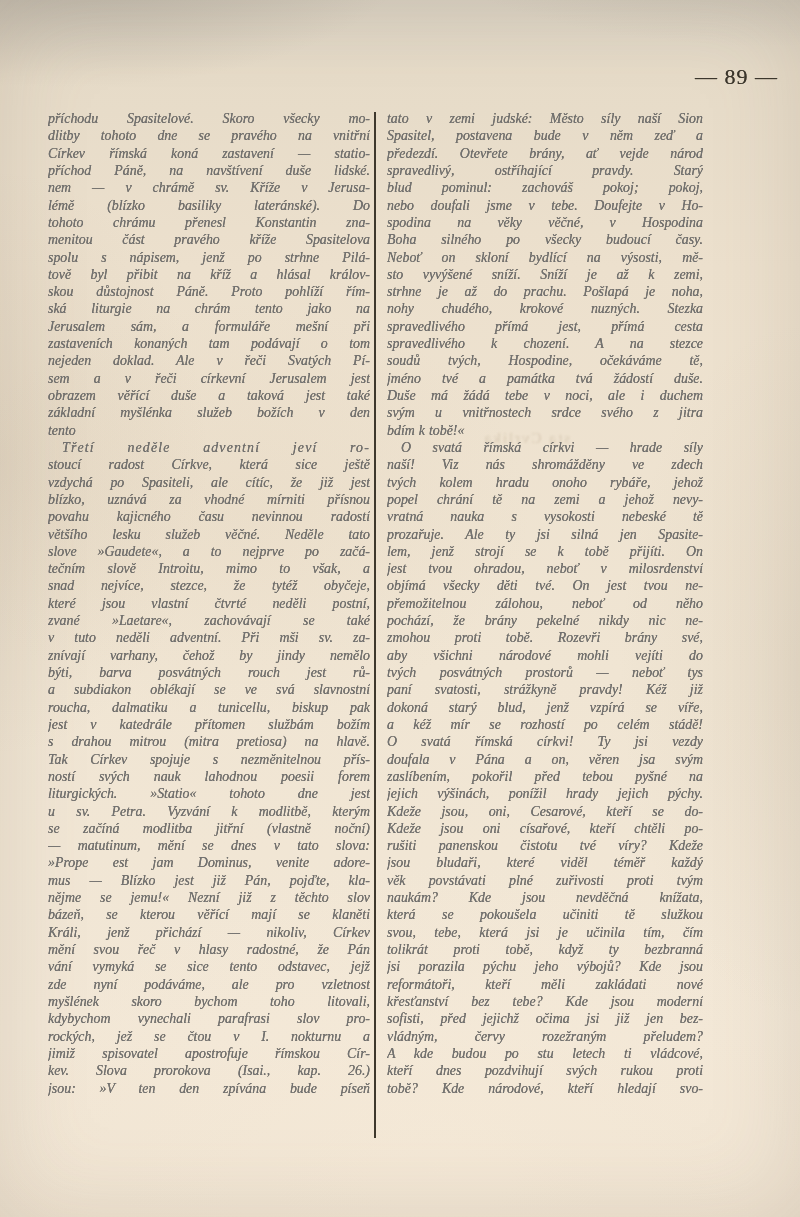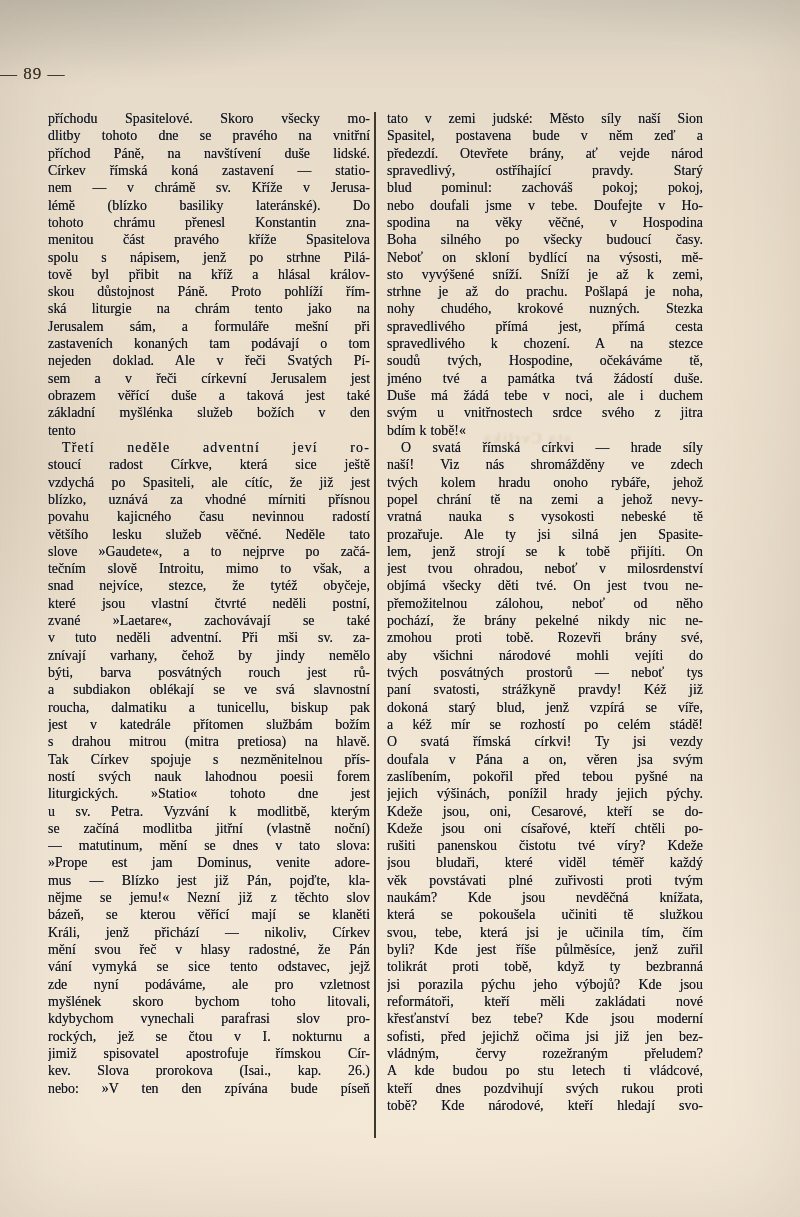--- a/index.html
+++ b/index.html
@@ -13,29 +13,30 @@
       radial-gradient(ellipse 300px 420px at 0% 38%, rgba(150,132,104,.12), transparent 70%),
       radial-gradient(ellipse 260px 500px at 100% 55%, rgba(165,148,120,.10), transparent 70%),
       radial-gradient(ellipse 640px 420px at 55% 96%, rgba(250,238,220,.35), transparent 75%),
       radial-gradient(ellipse 420px 300px at 30% 42%, rgba(200,178,145,.10), transparent 70%),
       linear-gradient(180deg, #d9d1c2 0%, #e6dbc8 6%, #ece0cd 22%, #f0e5d3 55%, #f2e7d6 85%, #f0e4d2 100%);
     box-shadow: inset 0 0 90px rgba(120,108,90,.18);
   }
   .page { position: absolute; inset: 0; }
   .page-number {
     position: absolute; top: 64px; left: 0; width: 778px;
-    text-align: left;
-    font-size: 17px; letter-spacing: 1px;
+    text-align: right;
+    font-size: 22px; letter-spacing: 1px;
     color: #3a352b;
     text-shadow: 0 0 .6px rgba(58,53,43,.8);
   }
   .column {
     position: absolute; top: 110px;
-    color: #0f172a;
+    color: #737373;
     text-shadow: 0 0 .5px rgba(47,43,35,.75);
+    font-style: italic;
   }
   .column.left  { left: 48px;  width: 322px; }
   .column.right { left: 387px; width: 316px; }
   .line {
     height: 17.32px; line-height: 17.32px;
     font-size: 13.9px;
     text-align: justify;
     text-align-last: justify;
     overflow: hidden;
     word-spacing: .5px;
@@ -64,22 +65,22 @@
 
 <div class="page">
 
   <div class="page-number">— 89 —</div>
 
   <div class="ghost">sta Cvrlika</div>
 
   <div class="column left">
       <div class="line">příchodu Spasitelové. Skoro všecky mo-</div>
       <div class="line">dlitby tohoto dne se pravého na vnitřní</div>
+      <div class="line">Církev římská koná zastavení — statio-</div>
       <div class="line">příchod Páně, na navštívení duše lidské.</div>
-      <div class="line">Církev římská koná zastavení — statio-</div>
       <div class="line">nem — v chrámě sv. Kříže v Jerusa-</div>
       <div class="line">lémě (blízko basiliky lateránské). Do</div>
       <div class="line">tohoto chrámu přenesl Konstantin zna-</div>
       <div class="line">menitou část pravého kříže Spasitelova</div>
       <div class="line">spolu s nápisem, jenž po strhne Pilá-</div>
       <div class="line">tově byl přibit na kříž a hlásal králov-</div>
       <div class="line">skou důstojnost Páně. Proto pohlíží řím-</div>
       <div class="line">ská liturgie na chrám tento jako na</div>
       <div class="line">Jerusalem sám, a formuláře mešní při</div>
       <div class="line">zastaveních konaných tam podávají o tom</div>
@@ -118,21 +119,21 @@
       <div class="line">bázeň, se kterou věřící mají se klaněti</div>
       <div class="line">Králi, jenž přichází — nikoliv, Církev</div>
       <div class="line">mění svou řeč v hlasy radostné, že Pán</div>
       <div class="line">vání vymyká se sice tento odstavec, jejž</div>
       <div class="line">zde nyní podáváme, ale pro vzletnost</div>
       <div class="line">myšlének skoro bychom toho litovali,</div>
       <div class="line">kdybychom vynechali parafrasi slov pro-</div>
       <div class="line">rockých, jež se čtou v I. nokturnu a</div>
       <div class="line">jimiž spisovatel apostrofuje římskou Cír-</div>
       <div class="line">kev. Slova prorokova (Isai., kap. 26.)</div>
-      <div class="line">nebo: »V ten den zpívána bude píseň</div>
+      <div class="line">jsou: »V ten den zpívána bude píseň</div>
     </div>
 
   <div class="divider" style="background: rgb(62, 56, 45);"></div>
 
   <div class="column right">
       <div class="line">tato v zemi judské: Město síly naší Sion</div>
       <div class="line">Spasitel, postavena bude v něm zeď a</div>
       <div class="line">předezdí. Otevřete brány, ať vejde národ</div>
       <div class="line">spravedlivý, ostříhající pravdy. Starý</div>
       <div class="line">blud pominul: zachováš pokoj; pokoj,</div>
@@ -172,21 +173,20 @@
       <div class="line">zaslíbením, pokořil před tebou pyšné na</div>
       <div class="line">jejich výšinách, ponížil hrady jejich pýchy.</div>
       <div class="line">Kdeže jsou, oni, Cesarové, kteří se do-</div>
       <div class="line">Kdeže jsou oni císařové, kteří chtěli po-</div>
       <div class="line">rušiti panenskou čistotu tvé víry? Kdeže</div>
       <div class="line">jsou bludaři, které viděl téměř každý</div>
       <div class="line">věk povstávati plné zuřivosti proti tvým</div>
       <div class="line">naukám? Kde jsou nevděčná knížata,</div>
       <div class="line">která se pokoušela učiniti tě služkou</div>
       <div class="line">svou, tebe, která jsi je učinila tím, čím</div>
-      <div class="line">byli? Kde jest říše půlměsíce, jenž zuřil</div>
       <div class="line">tolikrát proti tobě, když ty bezbranná</div>
       <div class="line">jsi porazila pýchu jeho výbojů? Kde jsou</div>
       <div class="line">reformátoři, kteří měli zakládati nové</div>
       <div class="line">křesťanství bez tebe? Kde jsou moderní</div>
       <div class="line">sofisti, před jejichž očima jsi již jen bez-</div>
       <div class="line">vládným, červy rozežraným přeludem?</div>
       <div class="line">A kde budou po stu letech ti vládcové,</div>
       <div class="line">kteří dnes pozdvihují svých rukou proti</div>
       <div class="line">tobě? Kde národové, kteří hledají svo-</div>
     </div>

